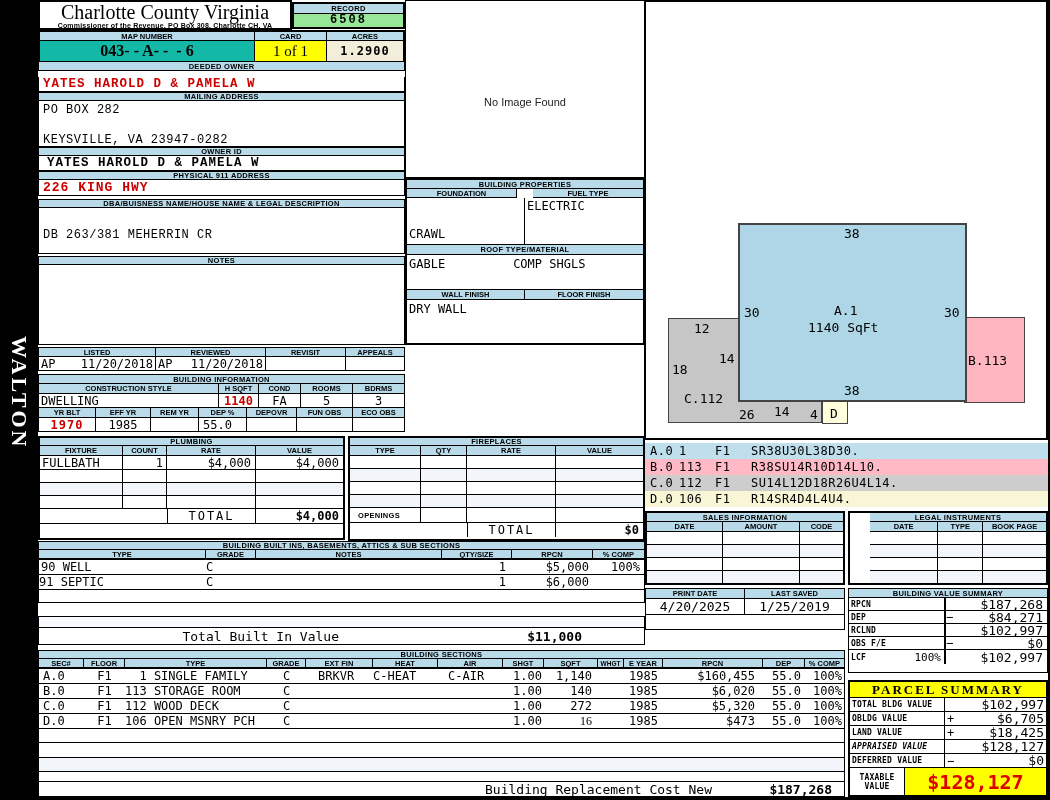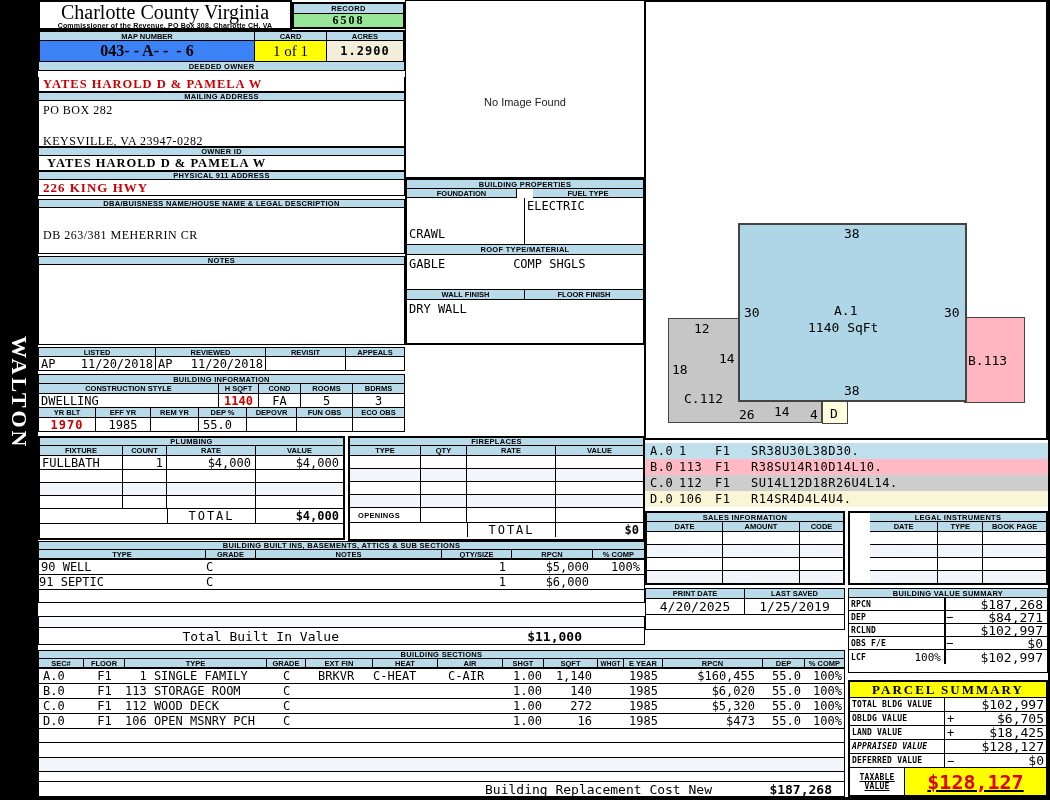--- a/index.html
+++ b/index.html
@@ -1,20 +1,20 @@
 <!DOCTYPE html>
 <html><head>
 <meta charset="utf-8">
 <style>
   * { margin:0; padding:0; box-sizing:border-box; }
   html,body { background:#888; }
   .page { position:relative; width:1050px; height:800px; background:#fff; overflow:hidden;
           font-family:"Liberation Sans",sans-serif; }
   .abs { position:absolute; }
-  .mono { font-family:Liberation Serif, serif; }
+  .mono { font-family:Liberation Mono, monospace; }
   .band { background:#b9dae9; border:1px solid #000; font:bold 7.5px "Liberation Sans",sans-serif;
           display:flex; align-items:center; justify-content:center; letter-spacing:.3px; color:#000; }
   .box  { border:2px solid #000; background:#fff; }
   .cellrow { display:flex; }
   .hcell { background:#b9dae9; border-right:1px solid #000; border-bottom:1px solid #000;
            font:bold 7.5px "Liberation Sans",sans-serif; display:flex; align-items:center; justify-content:center; }
   .hcell:last-child { border-right:none; }
   .dcell { border-right:1px solid #000; font:12px "DejaVu Sans Mono","Liberation Mono",monospace;
            display:flex; align-items:center; white-space:pre; overflow:hidden; }
   .dcell:last-child { border-right:none; }
@@ -51,21 +51,21 @@
     <div class="mono b" style="width:100%;height:13px;background:#98e698;text-align:center;font-size:12px;line-height:13px;letter-spacing:2px;">6508</div>
   </div>
 
   <div class="abs box" style="left:38px;top:30px;width:367px;height:33px;">
     <div class="cellrow" style="height:9px;">
       <div class="hcell" style="width:215px;">MAP NUMBER</div>
       <div class="hcell" style="width:72px;">CARD</div>
       <div class="hcell" style="width:76px;">ACRES</div>
     </div>
     <div class="cellrow" style="height:20px;">
-      <div class="dcell center" style="width:215px;background:#3b82f6;font:bold 16px 'Liberation Serif',serif;">043- - A- -  - 6</div>
+      <div class="dcell center" style="width:215px;background:#14b8a6;font:bold 16px 'Liberation Serif',serif;">043- - A- -  - 6</div>
       <div class="dcell center" style="width:72px;background:#ffff00;font:15px 'Liberation Serif',serif;">1 of 1</div>
       <div class="dcell center mono b" style="width:76px;background:#f2eeda;font-size:12px;letter-spacing:1px;">1.2900</div>
     </div>
   </div>
 
   <div class="abs band" style="left:38px;top:61px;width:367px;height:10px;">DEEDED OWNER</div>
   <div class="abs mono b red" style="left:38px;top:77px;width:367px;height:15px;border:1px solid #000;border-top:none;font-size:12.5px;line-height:14px;letter-spacing:1px;padding-left:4px;">YATES HAROLD D &amp; PAMELA W</div>
 
   <div class="abs band" style="left:38px;top:92px;width:367px;height:9px;">MAILING ADDRESS</div>
   <div class="abs" style="left:38px;top:101px;width:367px;height:46px;border:1px solid #000;border-top:none;">
@@ -338,21 +338,21 @@
 
     <div class="cellrow" style="border:1px solid #000;border-top:none;height:15px;">
       <div class="dcell" style="width:45px;padding-left:4px;border-right:none;">D.0</div>
       <div class="dcell center" style="width:41px;border-right:none;">F1</div>
       <div class="dcell" style="width:142px;border-right:none;">106 OPEN MSNRY PCH</div>
       <div class="dcell center" style="width:39px;border-right:none;">C</div>
       <div class="dcell" style="width:67px;border-right:none;"></div>
       <div class="dcell" style="width:65px;border-right:none;"></div>
       <div class="dcell" style="width:65px;border-right:none;"></div>
       <div class="dcell right" style="width:41px;padding-right:2px;border-right:none;">1.00</div>
-      <div class="dcell right" style="width:54px;padding-right:6px;border-right:none;">16</div>
+      <div class="dcell right" style="width:54px;padding-right:6px;border-right:none;font-family:Liberation Serif, serif;">16</div>
       <div class="dcell" style="width:26px;border-right:none;"></div>
       <div class="dcell center" style="width:39px;border-right:none;">1985</div>
       <div class="dcell right" style="width:100px;padding-right:8px;border-right:none;">$473</div>
       <div class="dcell right" style="width:42px;padding-right:4px;border-right:none;">55.0</div>
       <div class="dcell right" style="width:39px;padding-right:2px;">100%</div>
     </div>
 
     <div style="border:1px solid #000;border-top:none;height:14px;"></div>
     <div style="border:1px solid #000;border-top:none;height:15px;"></div>
     <div style="border:1px solid #000;border-top:none;height:14px;background:#f2f5fa;"></div>
@@ -569,21 +569,21 @@
     <div class="cellrow rline" style="height:14px;">
       <div class="dcell sumlabel" style="width:95px;padding-left:2px;font-style:italic;">APPRAISED VALUE</div>
       <div class="dcell" style="width:13px;border-right:none;padding-left:2px;"></div>
       <div class="dcell right" style="width:88px;padding-right:2px;font-size:13px;">$128,127</div>
     </div>
     <div class="cellrow rline" style="height:14px;">
       <div class="dcell sumlabel" style="width:95px;padding-left:2px;">DEFERRED VALUE</div>
       <div class="dcell" style="width:13px;border-right:none;padding-left:2px;">−</div>
       <div class="dcell right" style="width:88px;padding-right:2px;font-size:13px;">$0</div>
     </div>
-    <div class="cellrow" style="height:27px;text-decoration:underline;">
+    <div class="cellrow" style="height:27px;">
       <div class="dcell" style="width:55px;flex-direction:column;justify-content:center;border-right:1px solid #000;">
         <span class="sumlabel">TAXABLE</span>
         <span class="sumlabel">VALUE</span>
       </div>
       <div class="dcell center" style="width:141px;background:#ffff00;color:#e00000;font-weight:bold;font-size:20px;">$128,127</div>
     </div>
   </div>
 
 </div>
 

